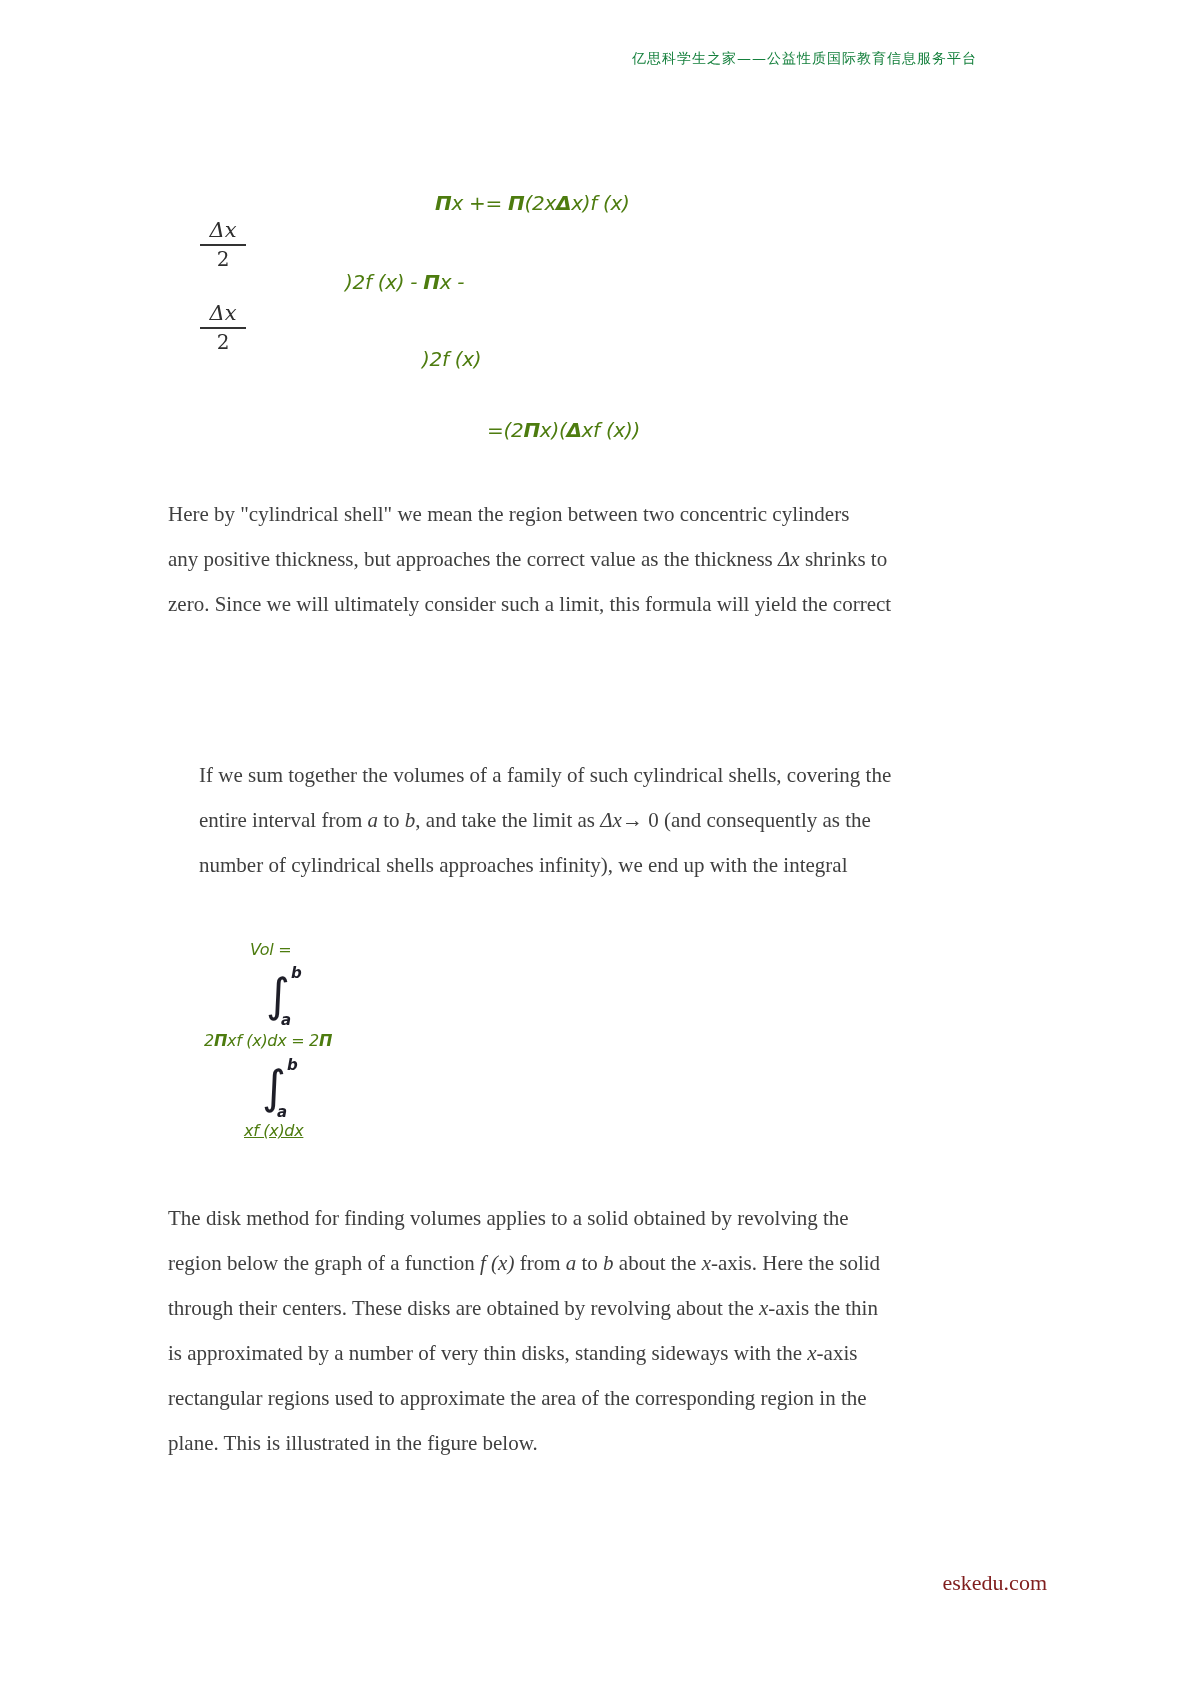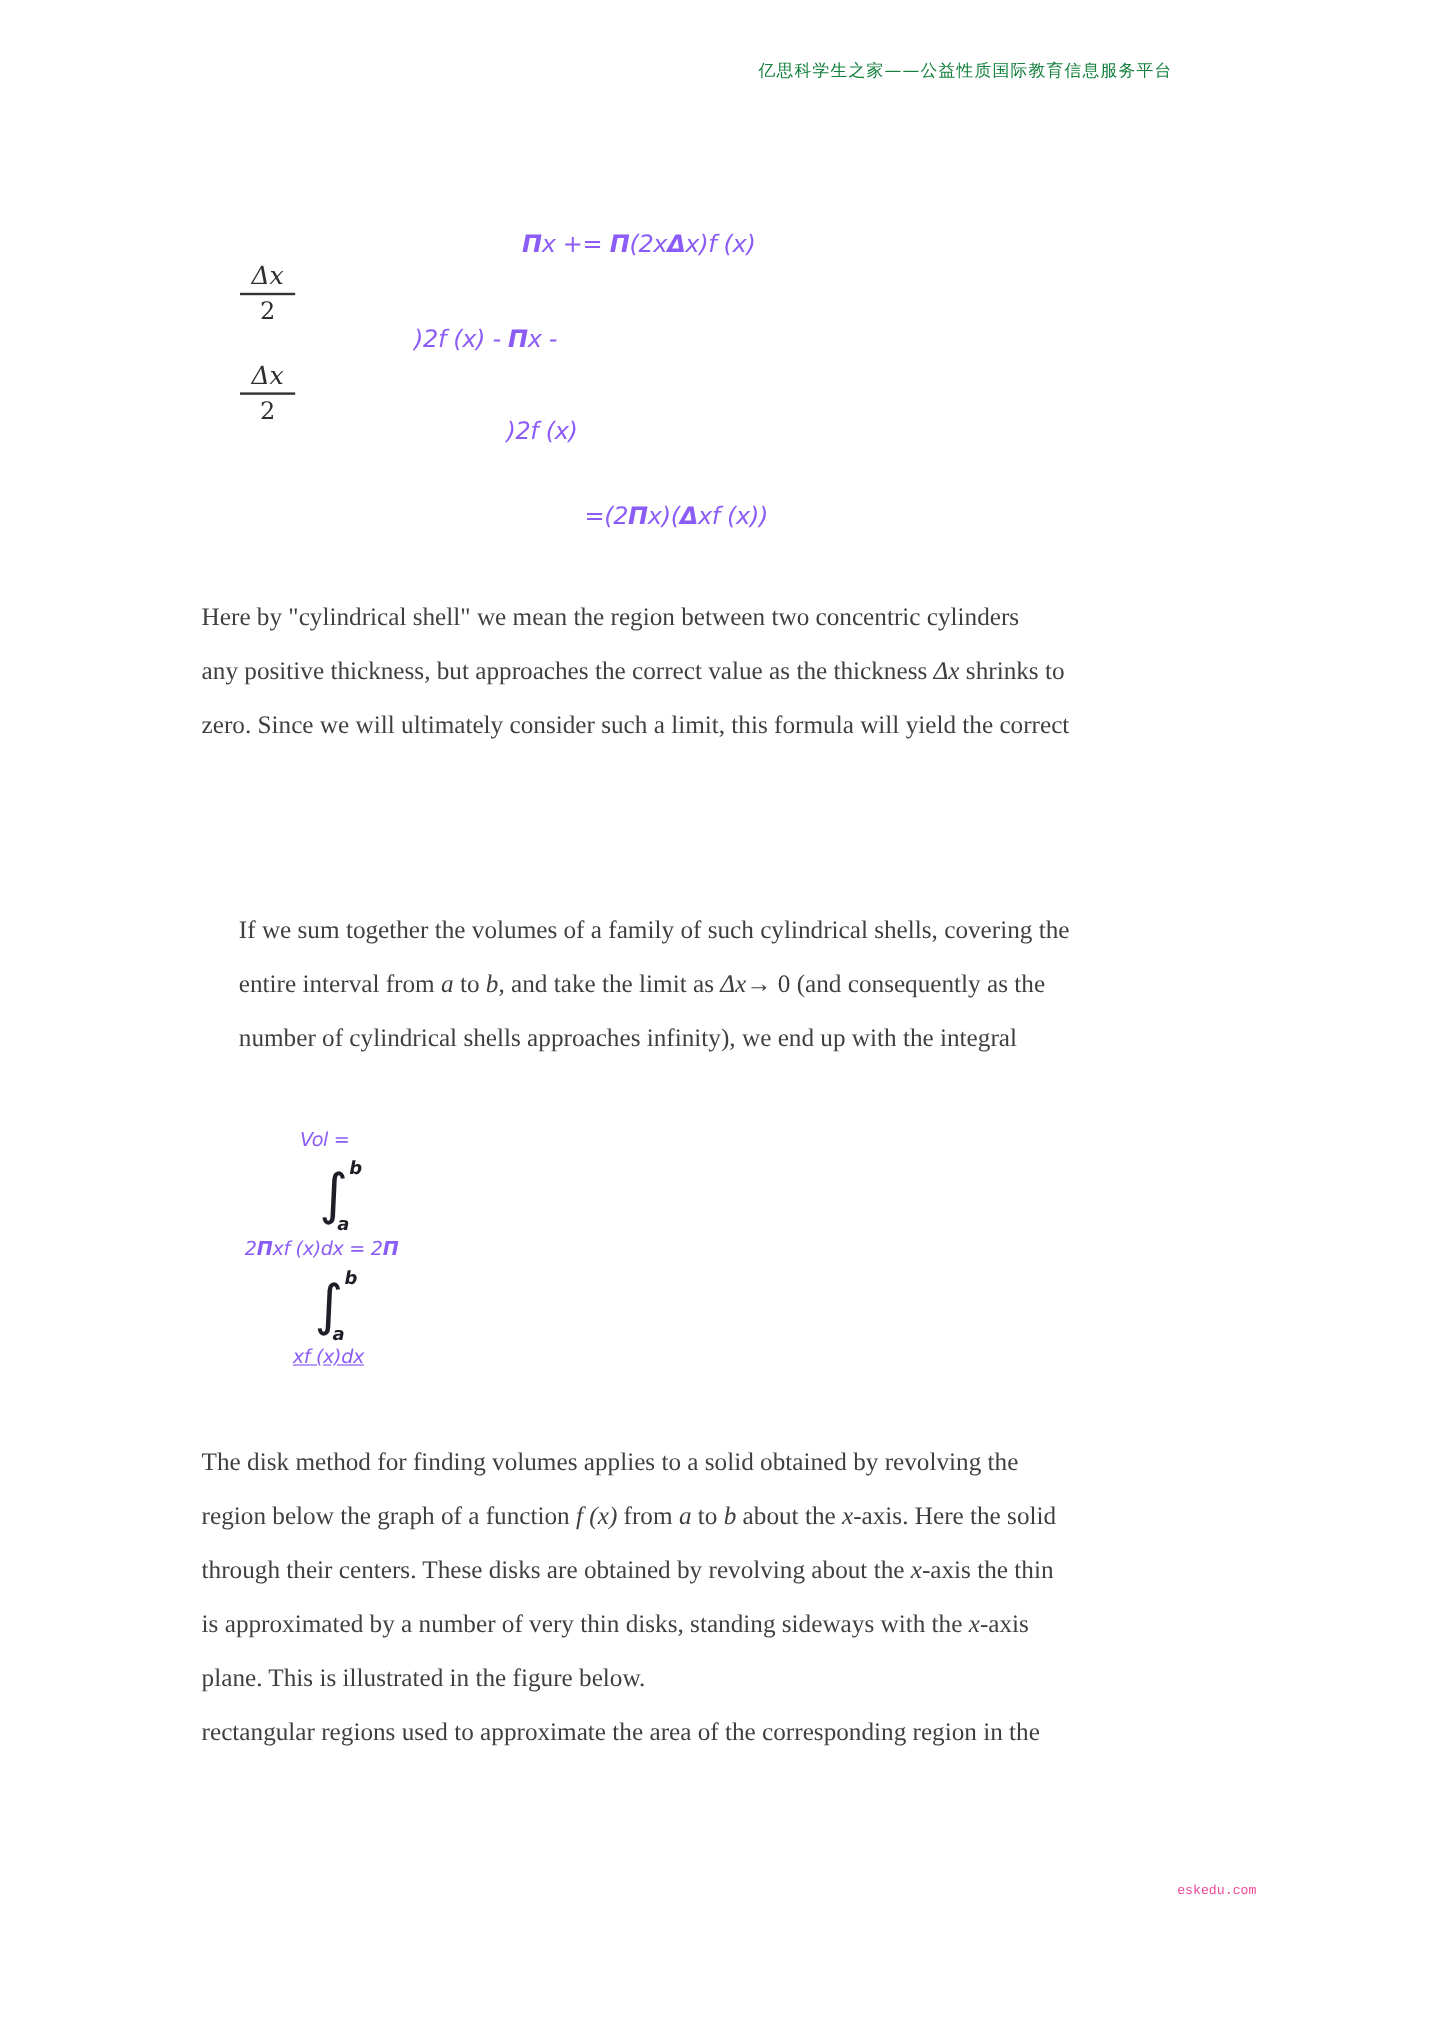--- a/index.html
+++ b/index.html
@@ -19,44 +19,44 @@
     font-family: "DejaVu Sans", "Liberation Sans", sans-serif;
     font-size: 14px;
     letter-spacing: 1px;
     color: #15803d;
     white-space: nowrap;
   }
   .footer-label {
     position: absolute;
     top: 1570px;
     right: 144px;
-    font-family: Liberation Mono, monospace;
-    font-size: 11px;
-    color: #ec4899;
+    font-family: Liberation Serif, serif;
+    font-size: 22px;
+    color: #7f1d1d;
     white-space: nowrap;
   }
   
   .para {
     position: absolute;
     left: 168px;
     width: 815px;
     font-size: 21px;
     line-height: 45px;
     color: #3f3f3f;
   }
   .para .tline { white-space: nowrap; }
   .it { font-style: italic; }
   
   .mline {
     position: absolute;
     font-family: "DejaVu Sans", sans-serif;
     font-style: italic;
     font-size: 20px;
     letter-spacing: -0.3px;
-    color: #8b5cf6;
+    color: #4d7c0f;
     white-space: nowrap;
     line-height: 1.2;
   }
   .mline b { font-weight: bold; font-style: italic; }
   .mline.big { font-size: 16px; }
   .frac {
     position: absolute;
     width: 50px;
     text-align: center;
     font-family: "DejaVu Serif", "Liberation Serif", serif;
@@ -154,19 +154,19 @@
     </div>
 
     <div class="mline big" style="left:244px; top:1121px;text-decoration:underline;">xf (x)dx</div>
   </div>
 
   <div class="para" style="top:1196px;">
       <div class="tline"><span>The disk method for finding volumes applies to a solid obtained by revolving the</span></div>
       <div class="tline"><span>region below the graph of a function </span><span class="it">f (x)</span><span> from </span><span class="it">a</span><span> to </span><span class="it">b</span><span> about the </span><span class="it">x</span><span>-axis. Here the solid</span></div>
       <div class="tline"><span>through their centers. These disks are obtained by revolving about the </span><span class="it">x</span><span>-axis the thin</span></div>
       <div class="tline"><span>is approximated by a number of very thin disks, standing sideways with the </span><span class="it">x</span><span>-axis</span></div>
+      <div class="tline"><span>rectangular regions used to approximate the area of the corresponding region in the</span></div>
       <div class="tline"><span>plane. This is illustrated in the figure below.</span></div>
-      <div class="tline"><span>rectangular regions used to approximate the area of the corresponding region in the</span></div>
     </div>
 
   <div class="footer-label">eskedu.com</div>
 
 </div>
 
 </body></html>

